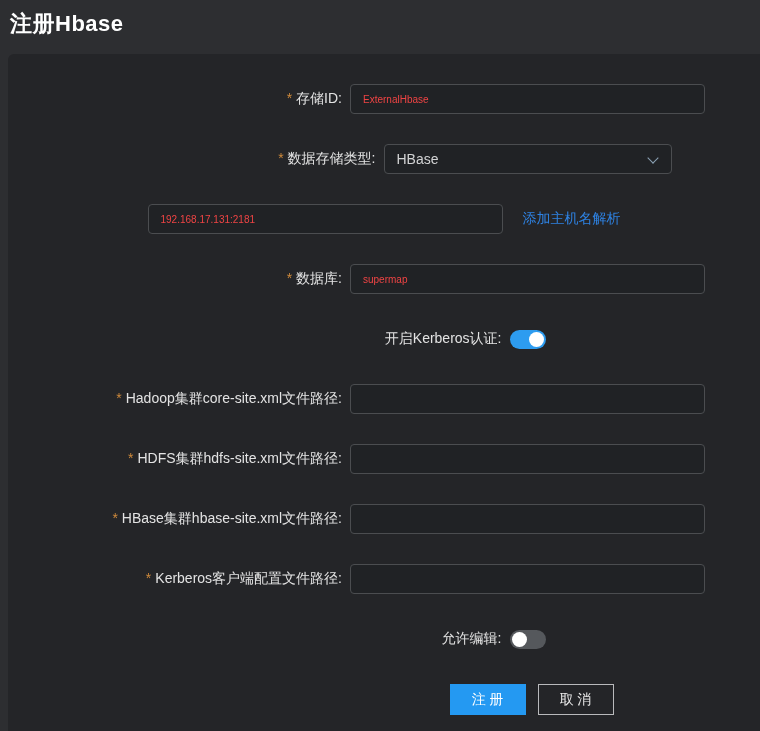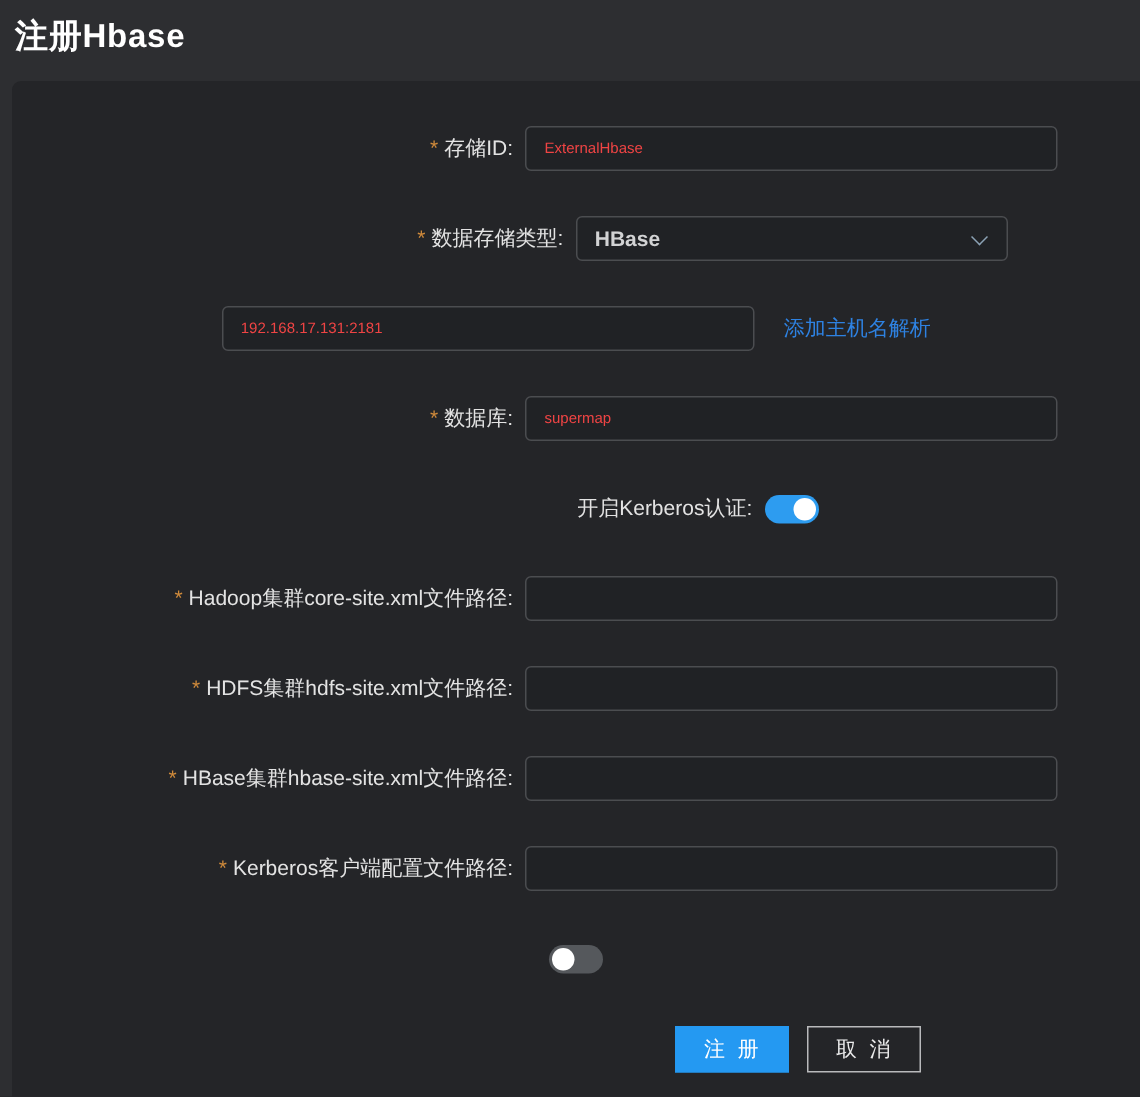--- a/index.html
+++ b/index.html
@@ -26,40 +26,40 @@
     width:355px; height:30px; background:#202225;
     border:1px solid #4b4d50; border-radius:4px;
     color:#ef4444; font-size:10px; padding:0 12px;
     font-family:"Liberation Sans","DejaVu Sans",sans-serif;
     outline:none;
   }
   .select-box {
     position:relative; width:288px; height:30px; background:#202225;
     border:1px solid #4b4d50; border-radius:4px;
     display:flex; align-items:center; padding:0 12px;
-    font-size:14px; color:#d2d3d4; cursor:pointer;font-weight:bold;
+    font-size:14px; color:#d2d3d4; cursor:pointer;
   }
   .chevron {
     position:absolute; right:14px; top:9px;
     width:8px; height:8px;
     border-right:1.5px solid #8ba2b5; border-bottom:1.5px solid #8ba2b5;
     transform:rotate(45deg);
   }
   .side-link { color:#2e82e2; font-size:14px; margin-left:20px; cursor:pointer; white-space:nowrap; text-decoration:none; }
   .toggle { position:relative; width:36px; height:19px; border-radius:10px; cursor:pointer; }
   .toggle .knob { position:absolute; top:2px; width:15px; height:15px; border-radius:50%; background:#ffffff; }
   .toggle-on  { background:#2d9cf0; }
   .toggle-on .knob  { right:2px; }
   .toggle-off { background:#55585c; }
   .toggle-off .knob { left:2px; }
   .btn-row { display:flex; align-items:center; height:31px; margin-left:295px; margin-bottom:0; }
   .btn {
     height:31px; min-width:76px; padding:0 4px;
     font-size:14px; border-radius:0; cursor:pointer;
-    font-family:Liberation Mono, monospace;
+    font-family:Liberation Serif, serif;
   }
   .btn-primary { background:#2499f2; color:#ffffff; border:1px solid #2499f2; }
   .btn-cancel  { background:transparent; color:#ececec; border:1px solid #b9babc; margin-left:12px; }
 </style>
 </head>
 <body>
 
 <div class="page-header">
   <div class="page-title">注册Hbase</div>
 </div>
@@ -110,20 +110,21 @@
     <div class="field-label"><span class="req">*</span><span>HBase集群hbase-site.xml文件路径:</span></div>
     <input class="text-input" type="text" value="" style="">
   </div>
 
   <div class="form-row">
     <div class="field-label"><span class="req">*</span><span>Kerberos客户端配置文件路径:</span></div>
     <input class="text-input" type="text" value="" style="">
   </div>
 
   <div class="form-row">
+    <div class="field-label"><span>允许编辑:</span></div>
     <div class="toggle toggle-off">
         <div class="knob"></div>
       </div>
   </div>
 
   <div class="form-row btn-row">
     <button class="btn btn-primary">注 册</button>
     <button class="btn btn-cancel">取 消</button>
   </div>
 

